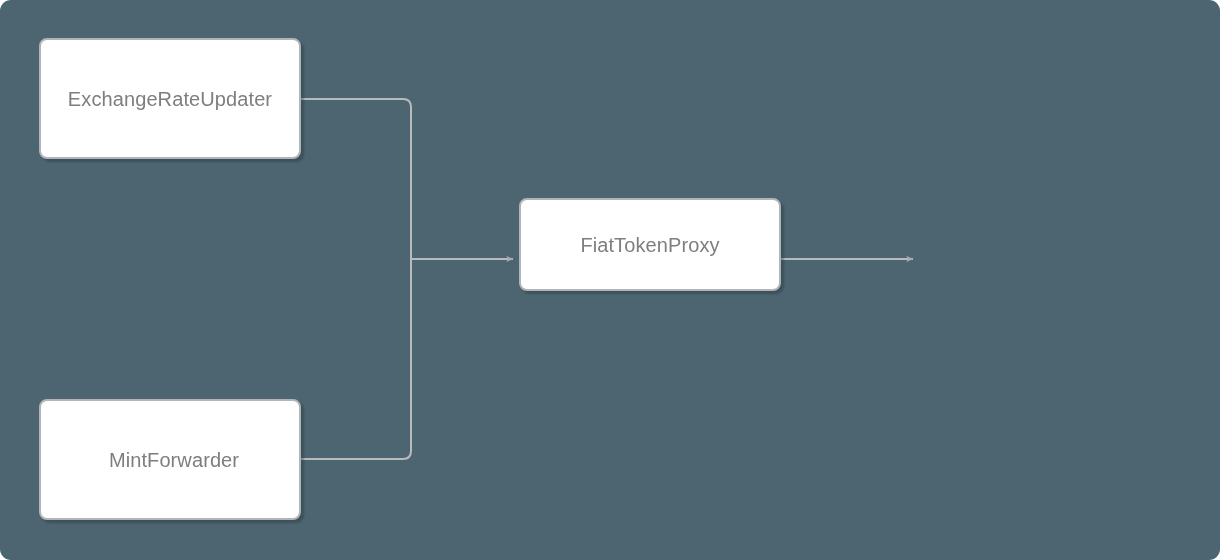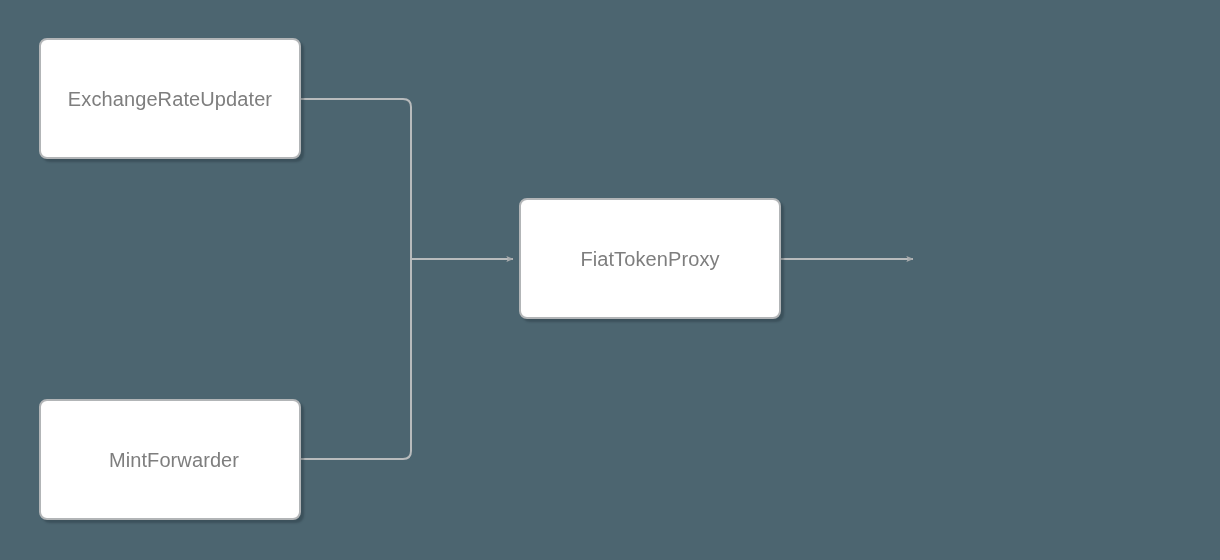--- a/index.html
+++ b/index.html
@@ -12,20 +12,21 @@
     height: 560px;
     overflow: hidden;
     font-family: "Liberation Sans", "DejaVu Sans", sans-serif;
   }
   #diagram-canvas {
     position: relative;
     width: 1220px;
     height: 560px;
     background: #4c6570;
     overflow: hidden;
+    border-radius: 11px;
   }
   #edge-layer {
     position: absolute;
     left: 0;
     top: 0;
     width: 1220px;
     height: 560px;
     pointer-events: none;
   }
   .node {
@@ -74,18 +75,18 @@
   </svg>
 
   <div class="node" style="left:39px; top:38px; width:262px; height:121px;">
     <span class="node-label">ExchangeRateUpdater</span>
   </div>
 
   <div class="node" style="left:39px; top:399px; width:262px; height:121px;padding-left:8px;">
     <span class="node-label">MintForwarder</span>
   </div>
 
-  <div class="node" style="left:519px; top:198px; width:262px; height:121px;">
+  <div class="node" style="left:519px; top:198px; width:262px; height:93px;">
     <span class="node-label">FiatTokenProxy</span>
   </div>
 
 
 </div>
 
 </body></html>

